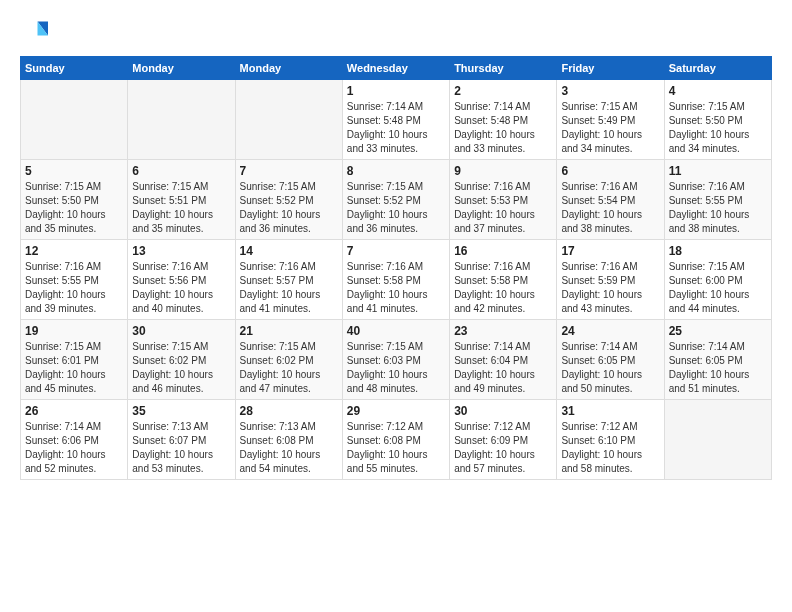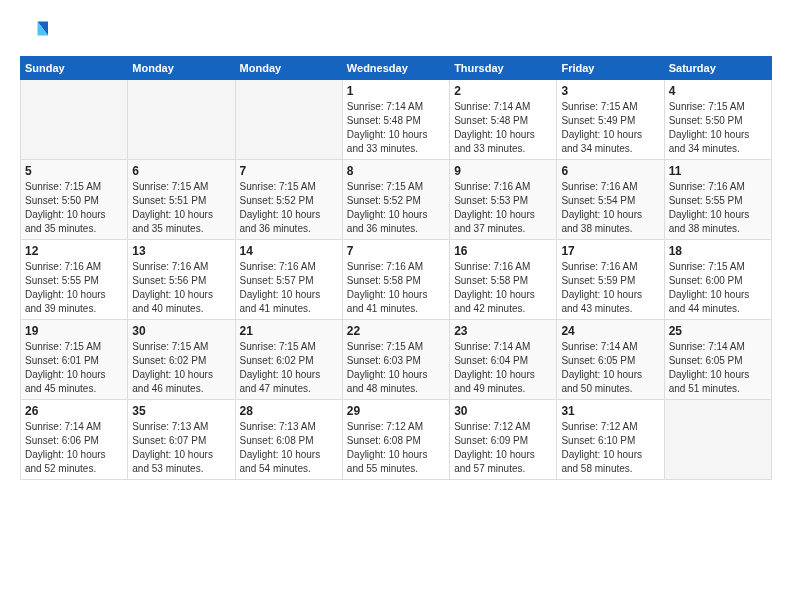--- a/index.html
+++ b/index.html
@@ -284,21 +284,21 @@
 and 46 minutes.</div>
           </td>
           <td>
             <div class="day-number">21</div>
             <div class="day-info" style="white-space: pre-line;">Sunrise: 7:15 AM
 Sunset: 6:02 PM
 Daylight: 10 hours
 and 47 minutes.</div>
           </td>
           <td>
-            <div class="day-number">22</div>
+            <div class="day-number">40</div>
             <div class="day-info" style="white-space: pre-line;">Sunrise: 7:15 AM
 Sunset: 6:03 PM
 Daylight: 10 hours
 and 48 minutes.</div>
           </td>
           <td>
             <div class="day-number">23</div>
             <div class="day-info" style="white-space: pre-line;">Sunrise: 7:14 AM
 Sunset: 6:04 PM
 Daylight: 10 hours

